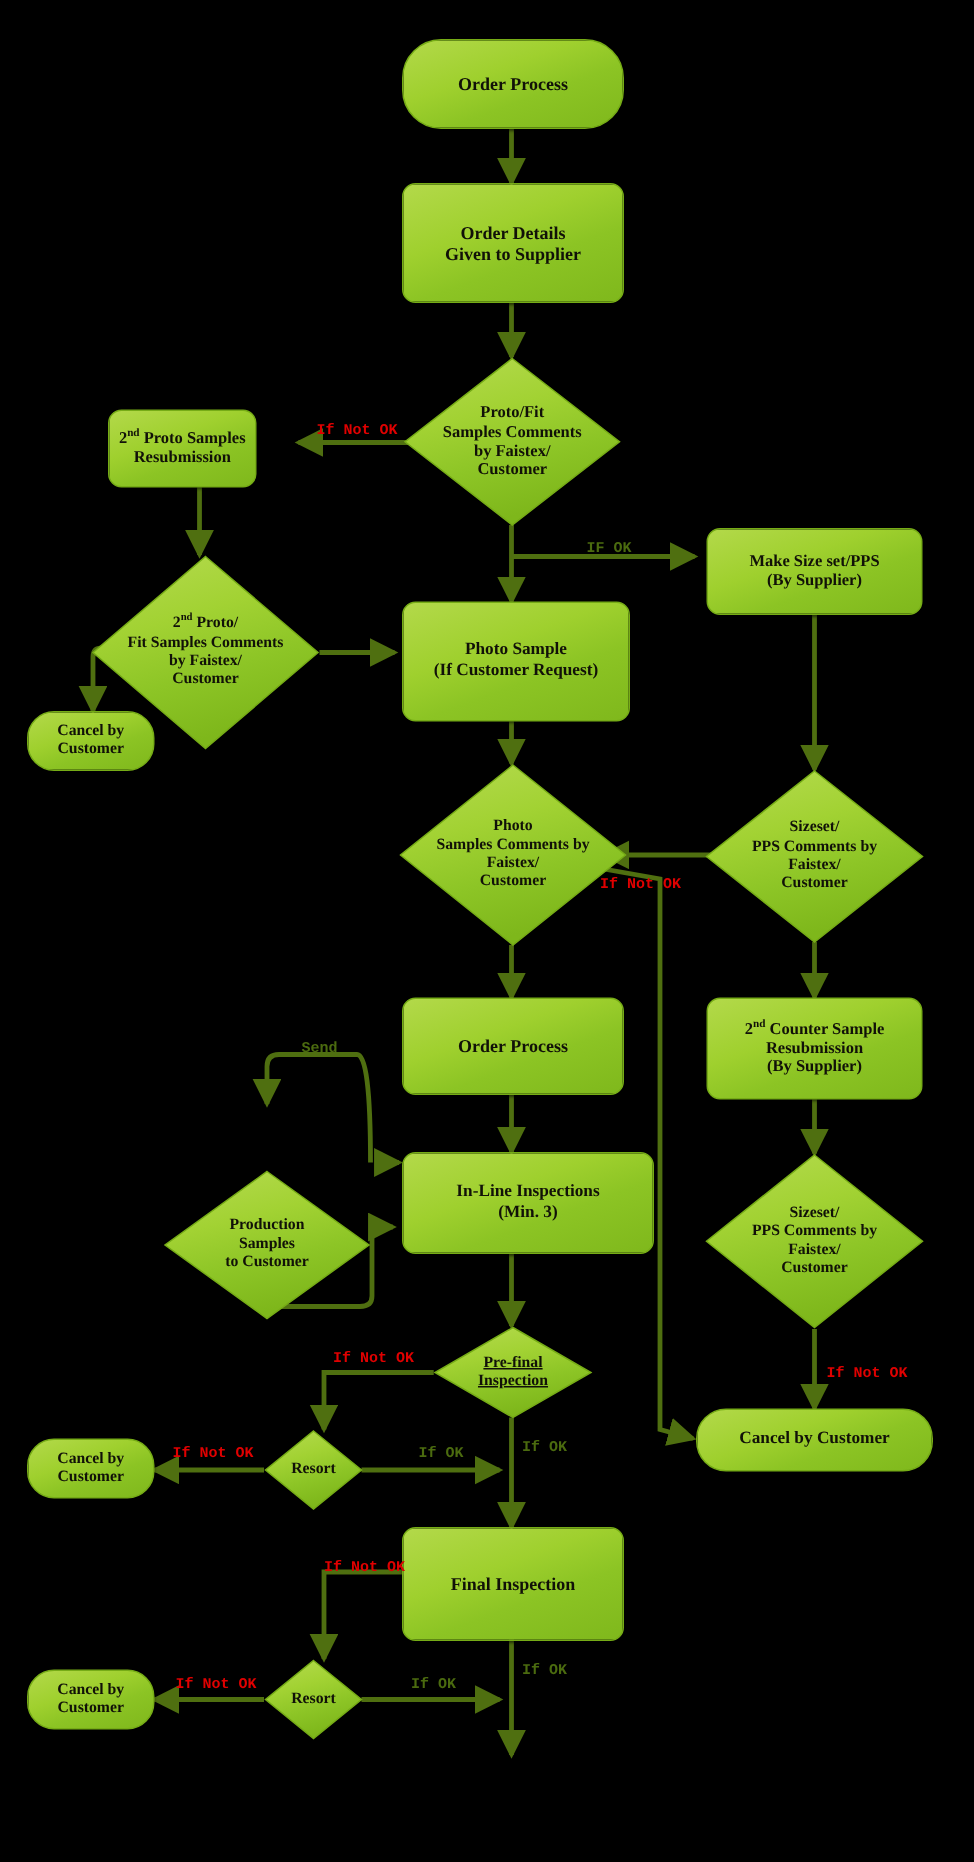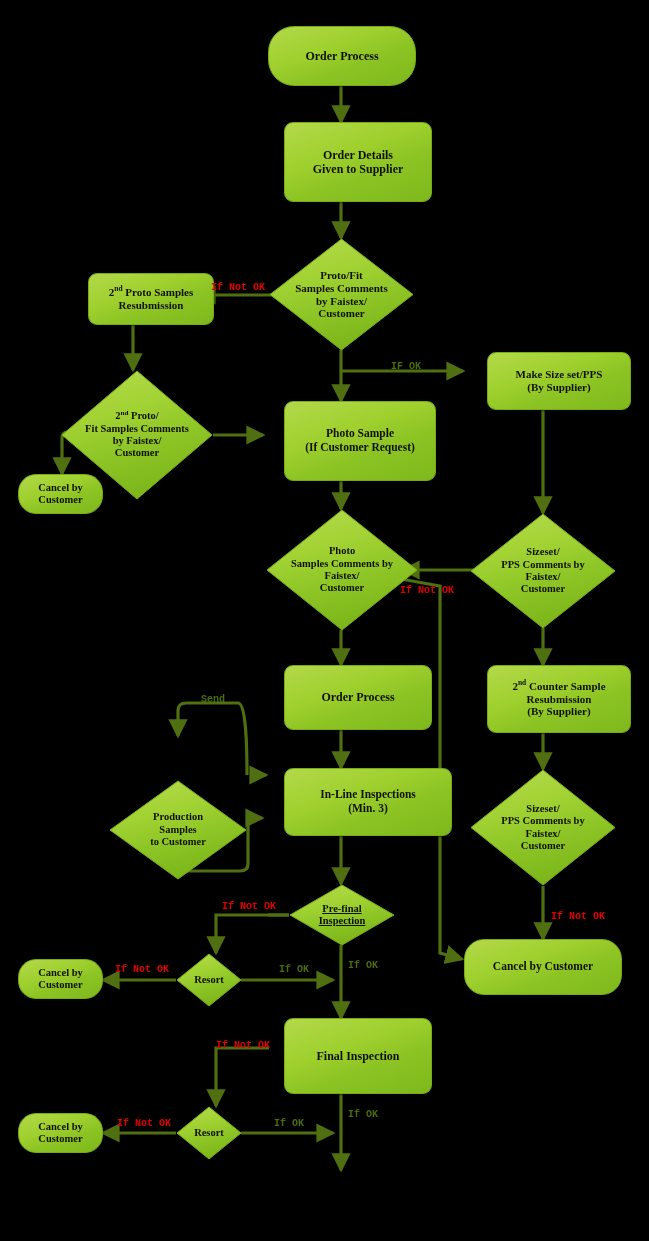--- a/index.html
+++ b/index.html
@@ -20,21 +20,20 @@
     font-weight:bold;
     line-height:1.18;
     box-sizing:border-box;
     z-index:5;
   }
   .rect{
     background:linear-gradient(160deg,#b3d94a 0%, #9fd02e 38%, #8cc424 62%, #7fb81c 100%);
     border:1px solid #76ac16;
     border-radius:9px;
     box-shadow:0 1px 2px rgba(0,0,0,.55);
-    margin-left:16px;
   }
   .pill{
     background:linear-gradient(160deg,#b3d94a 0%, #9fd02e 38%, #8cc424 62%, #7fb81c 100%);
     border:1px solid #76ac16;
     border-radius:26px;
     box-shadow:0 1px 2px rgba(0,0,0,.55);
   }
   .diamond{background:transparent;border:0;}
   .diamond .dshape{
     position:absolute;left:0;top:0;width:100%;height:100%;
@@ -160,21 +159,21 @@
       <polygon points="72.5,1 144,56.5 72.5,112 1,56.5" fill="url(#nodegrad)" stroke="#76ac16" stroke-width="1"></polygon>
     </svg>
     <span class="dlabel">
       <span>Proto/Fit</span><br>
       <span>Samples Comments</span><br>
       <span>by Faistex/</span><br>
       <span>Customer</span>
     </span>
   </div>
 
-  <div class="node rect" style="left:72px;top:273px;width:126px;height:52px;font-size:11px;">
+  <div class="node rect" style="left:72px;top:273px;width:99px;height:52px;font-size:11px;">
     <span>
       <span>2</span><sup>nd</sup><span> Proto Samples</span><br>
       <span>Resubmission</span>
     </span>
   </div>
 
   <div class="node diamond" style="left:61px;top:370px;width:152px;height:130px;font-size:10.5px;">
     <svg class="dshape" viewBox="0 0 152 130" preserveAspectRatio="none">
       <polygon points="76,1 151,65 76,129 1,65" fill="url(#nodegrad)" stroke="#76ac16" stroke-width="1"></polygon>
     </svg>
@@ -266,21 +265,21 @@
       <polygon points="73,1 145,58.5 73,116 1,58.5" fill="url(#nodegrad)" stroke="#76ac16" stroke-width="1"></polygon>
     </svg>
     <span class="dlabel">
       <span>Sizeset/</span><br>
       <span>PPS Comments by</span><br>
       <span>Faistex/</span><br>
       <span>Customer</span>
     </span>
   </div>
 
-  <div class="node pill" style="left:464px;top:939px;width:158px;height:56px;font-size:11.5px;border-radius:20px;">
+  <div class="node pill" style="left:464px;top:939px;width:158px;height:42px;font-size:11.5px;border-radius:20px;">
     <span>Cancel by Customer</span>
   </div>
 
   <div class="node diamond" style="left:289px;top:884px;width:106px;height:62px;font-size:10.5px;text-decoration:underline;">
     <svg class="dshape" viewBox="0 0 106 62" preserveAspectRatio="none">
       <polygon points="53,1 105,31 53,61 1,31" fill="url(#nodegrad)" stroke="#76ac16" stroke-width="1"></polygon>
     </svg>
     <span class="dlabel">
       <span>Pre-final</span><br>
       <span>Inspection</span>

